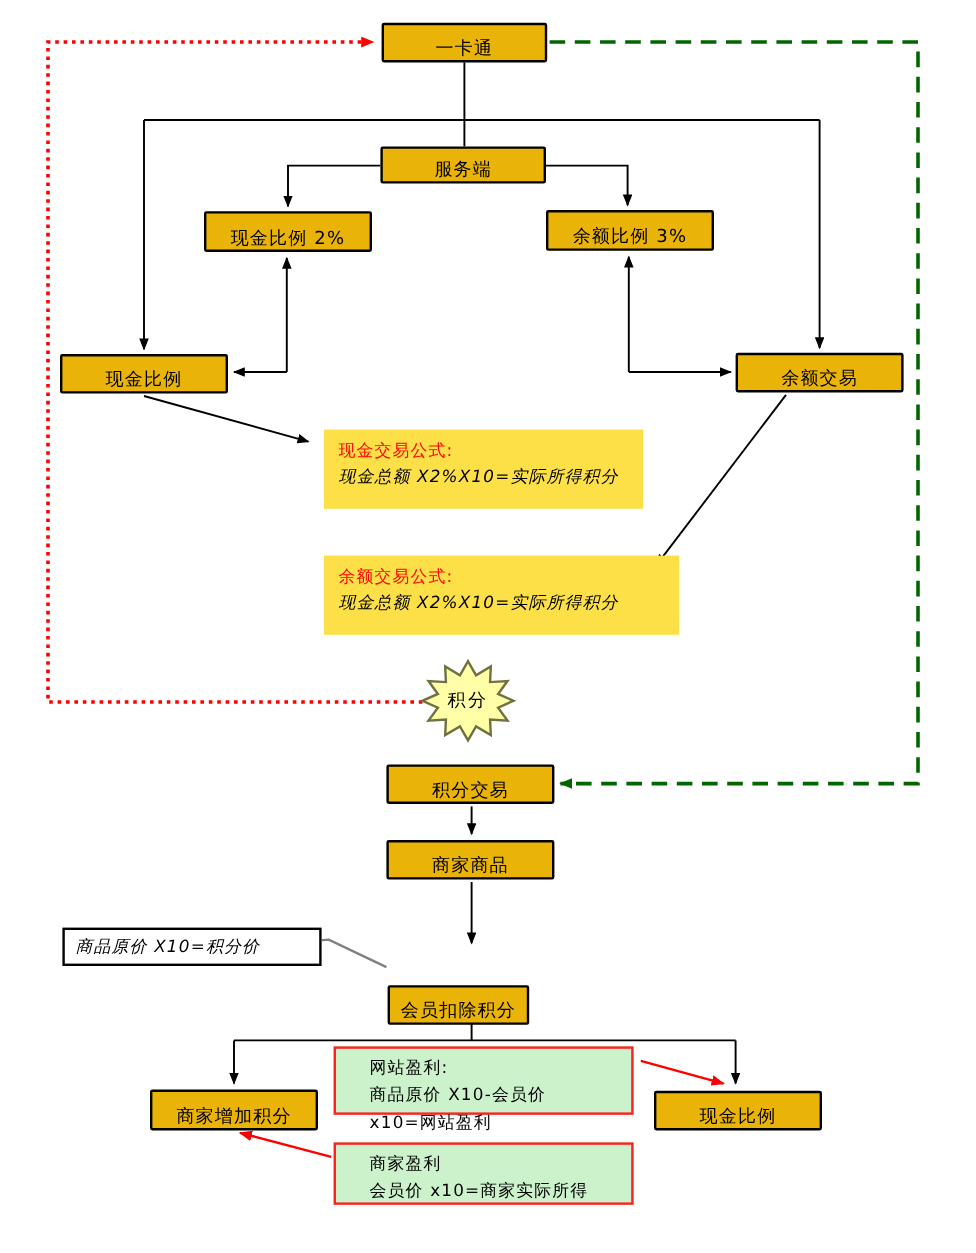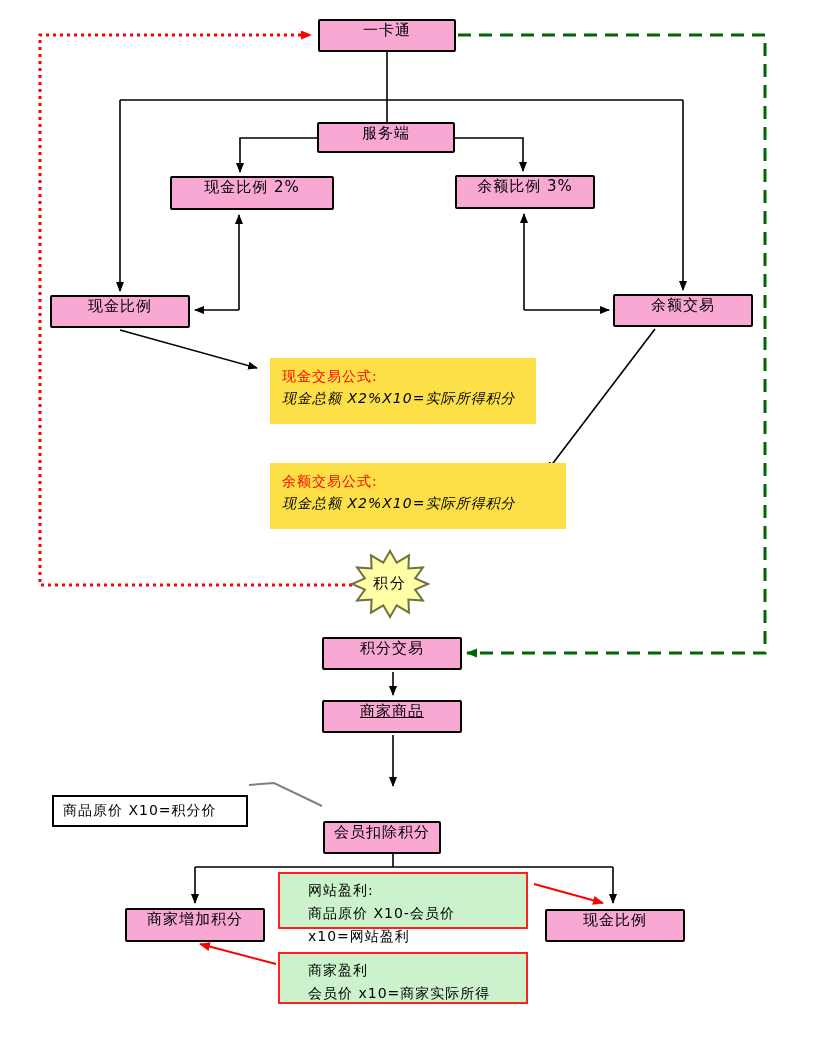--- a/index.html
+++ b/index.html
@@ -2,22 +2,22 @@
 <html><head>
 <meta charset="utf-8">
 <style>
   html,body{margin:0;padding:0;background:#fff;}
   #canvas{
     position:relative;width:813px;height:1044px;background:#ffffff;
     font-family:"DejaVu Sans","Liberation Sans",sans-serif;overflow:hidden;
   }
   #wires{position:absolute;left:0;top:0;width:813px;height:1044px;}
   .node{
-    position:absolute;display:flex;align-items:flex-start;justify-content:center;
-    background:#f9a8d4;border:2px solid #000;border-radius:2px;
+    position:absolute;display:flex;align-items:flex-end;justify-content:center;
+    background:#eab308;border:2px solid #000;border-radius:2px;
     font-size:15px;color:#000;box-sizing:border-box;letter-spacing:1px;
   }
   .bignote{
     position:absolute;background:#fde047;box-sizing:border-box;
     padding:7px 12px;font-size:14px;line-height:22px;letter-spacing:1px;
   }
   .bignote .title{color:#ff0000;display:block;}
   .bignote .body{color:#000;display:block;font-style:italic;}
   .greennote{
     position:absolute;background:#ccf2cc;border:2px solid #ff2020;
@@ -31,32 +31,32 @@
     display:flex;align-items:center;padding-left:9px;font-size:14px;
     letter-spacing:1px;color:#000;
   }
   .starlabel{
     position:absolute;left:352px;top:574px;width:76px;text-align:center;
     font-size:15px;color:#000;letter-spacing:2px;
   }
   
   .n-yikatong{left:318px;top:19px;width:138px;height:33px;}
   .n-fuwuduan{left:317px;top:122px;width:138px;height:31px;}
-  .n-xianjinbili{left:170px;top:176px;width:164px;height:34px;}
+  .n-xianjinbili{left:170px;top:176px;width:140px;height:34px;}
   .n-yuebili{left:455px;top:175px;width:140px;height:34px;}
   .n-xianjinjiaoyi{left:50px;top:295px;width:140px;height:33px;}
   .n-yuejiaoyi{left:613px;top:294px;width:140px;height:33px;}
   .n-jifenjiaoyi{left:322px;top:637px;width:140px;height:33px;}
-  .n-shangjiashangpin{left:322px;top:700px;width:140px;height:33px;text-decoration:underline;}
+  .n-shangjiashangpin{left:322px;top:700px;width:140px;height:33px;}
   .n-huiyuankouchu{left:323px;top:821px;width:118px;height:33px;}
   .n-shangjiazengjia{left:125px;top:908px;width:140px;height:34px;}
   .n-wangzhanjia{left:545px;top:909px;width:140px;height:33px;}
   .note-cash{left:270px;top:358px;width:266px;height:66px;}
   .note-balance{left:270px;top:463px;width:296px;height:66px;}
-  .note-price{left:52px;top:795px;width:196px;height:32px;}
+  .note-price{left:52px;top:773px;width:216px;height:32px;font-style:italic;}
   .note-siteprofit{left:278px;top:872px;width:250px;height:57px;}
   .note-merchantprofit{left:278px;top:952px;width:250px;height:52px;}
 </style>
 </head>
 <body>
 
 <div id="canvas">
 
   <svg id="wires" viewBox="0 0 813 1044" xmlns="http://www.w3.org/2000/svg">
     <defs>

